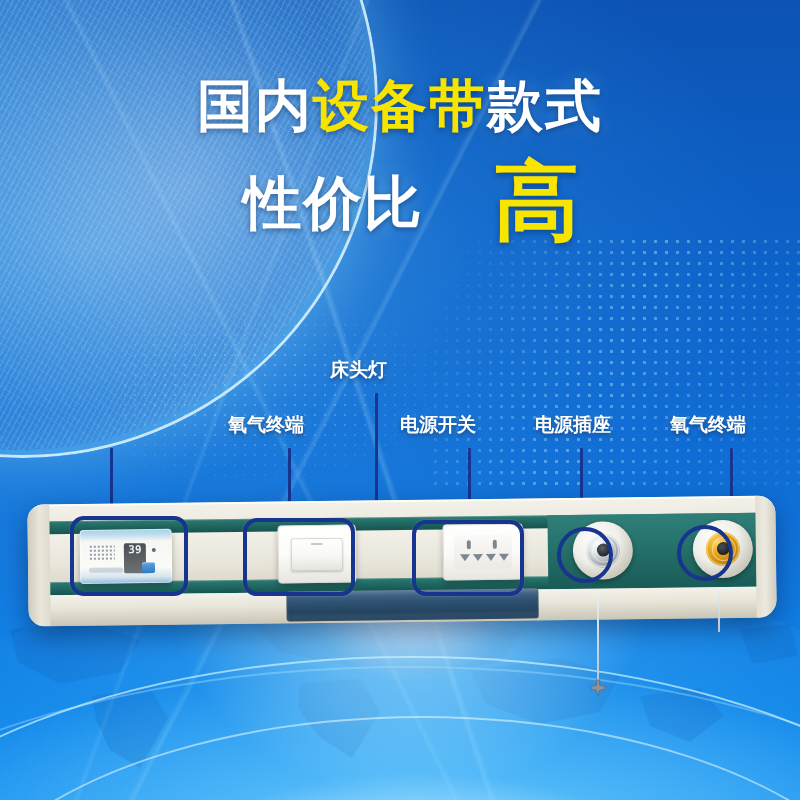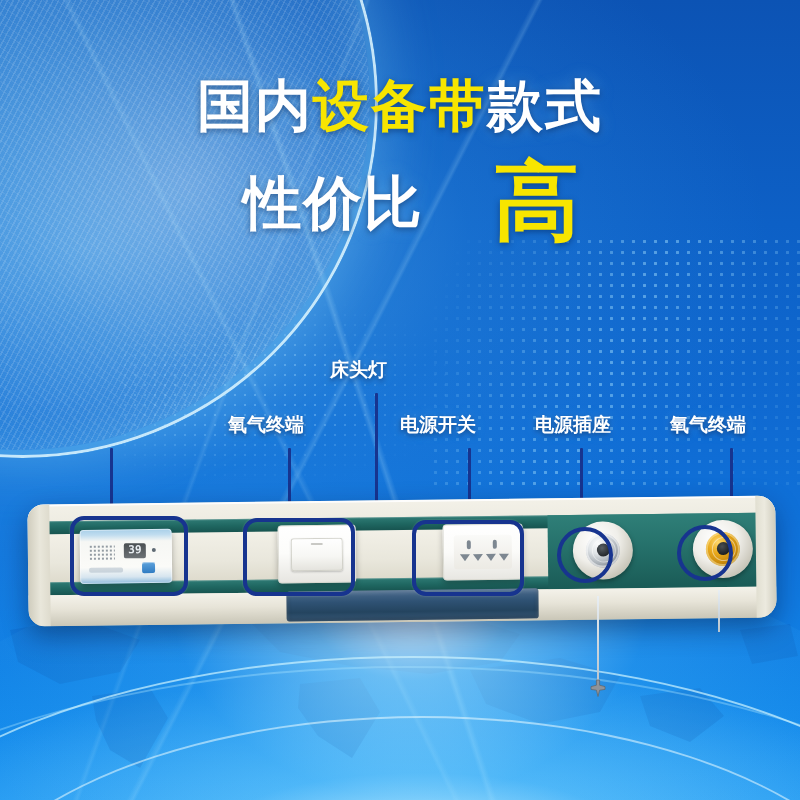--- a/index.html
+++ b/index.html
@@ -144,21 +144,21 @@
     position:absolute;left:52px;top:26px;width:92px;height:54px;border-radius:4px;
     background:linear-gradient(180deg,#a8cfe8 0%,#bfdcef 10%,#f6f7f4 22%,#fbfbf8 70%,#d7e5ef 88%,#8ebbdd 100%);
     box-shadow:0 3px 6px rgba(0,0,0,.30), inset 0 0 0 1px rgba(255,255,255,.5);
   }
   .ic-grille{
     position:absolute;left:9px;top:15px;width:26px;height:16px;opacity:.65;
     background-image:radial-gradient(#5d6a76 1px, rgba(0,0,0,0) 1.2px);
     background-size:4px 4px;
   }
   .ic-display{
-    position:absolute;left:44px;top:14px;width:22px;height:15px;border-radius:2px;
+    position:absolute;left:44px;top:14px;width:22px;height:30px;border-radius:2px;
     background:linear-gradient(180deg,#4a4f52,#6d7276);
     color:#e9eef2;font-size:11px;font-weight:700;line-height:14px;text-align:center;
     font-family:"DejaVu Sans Mono","Liberation Mono",monospace;
   }
   .ic-led{position:absolute;left:72px;top:19px;width:4px;height:4px;border-radius:50%;background:#5f6a74;}
   .ic-btn{
     position:absolute;left:62px;top:33px;width:13px;height:11px;border-radius:2px;
     background:linear-gradient(180deg,#5fa3dc,#2f7bc2);box-shadow:inset 0 1px 0 rgba(255,255,255,.5);
   }
   .ic-slot{position:absolute;left:9px;top:38px;width:34px;height:5px;border-radius:2px;background:rgba(160,175,190,.45);}

